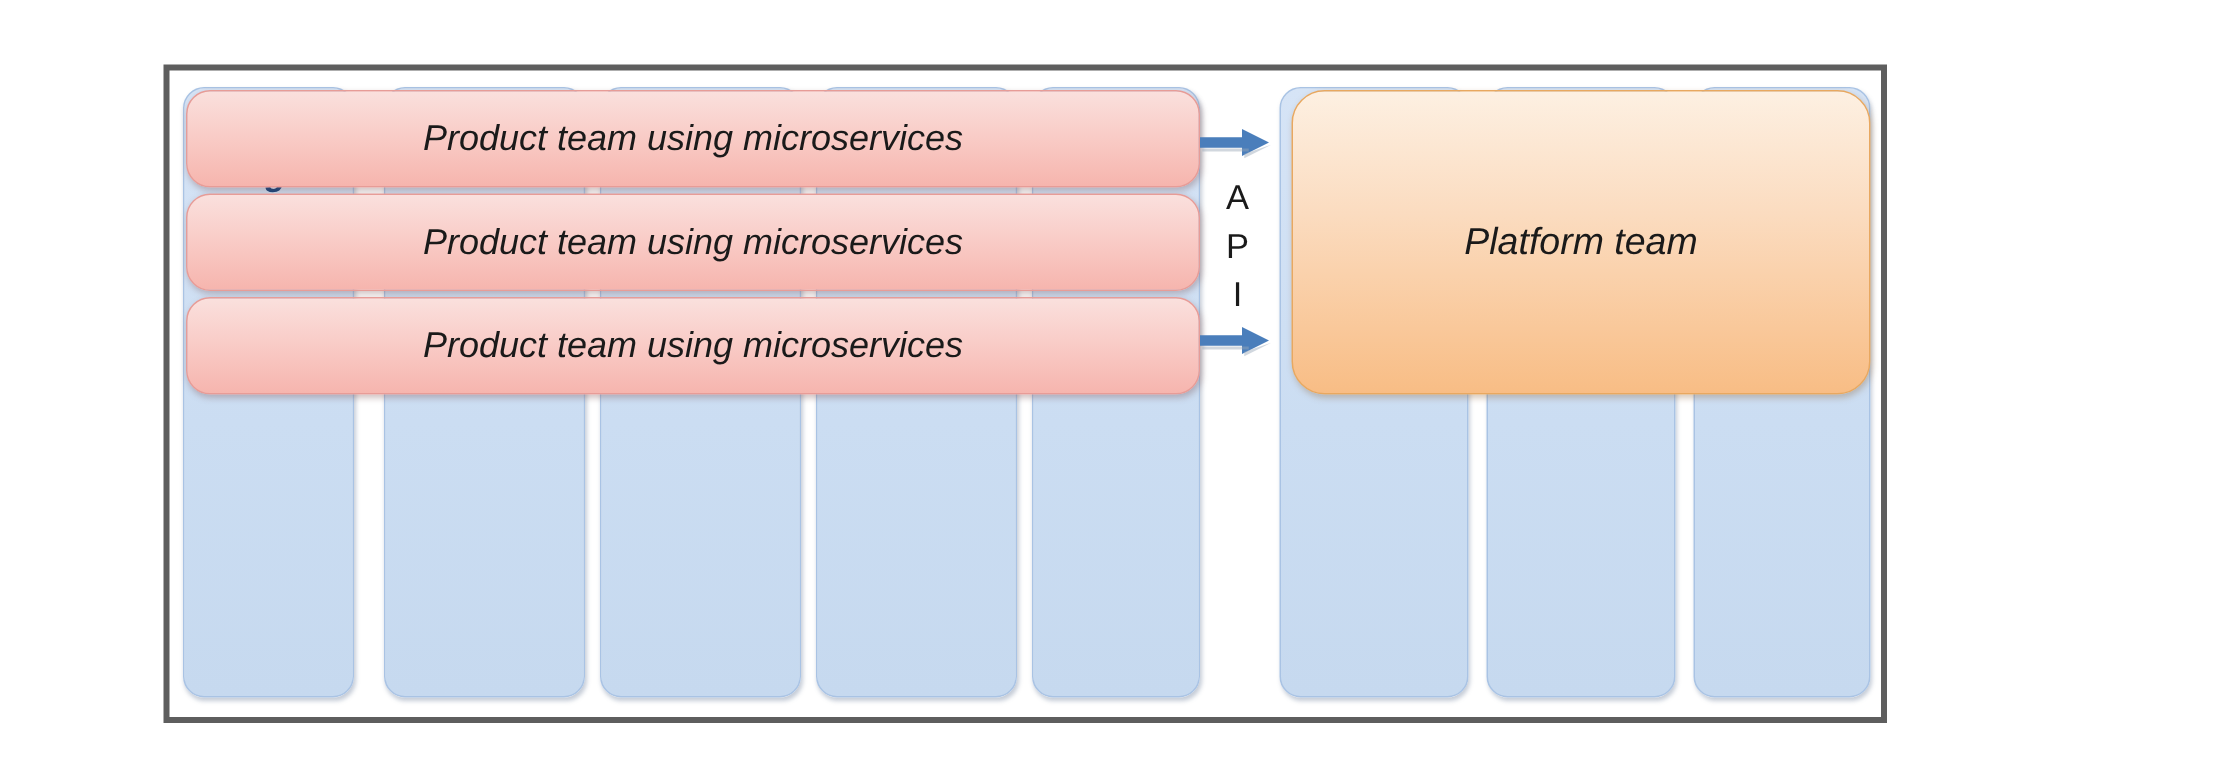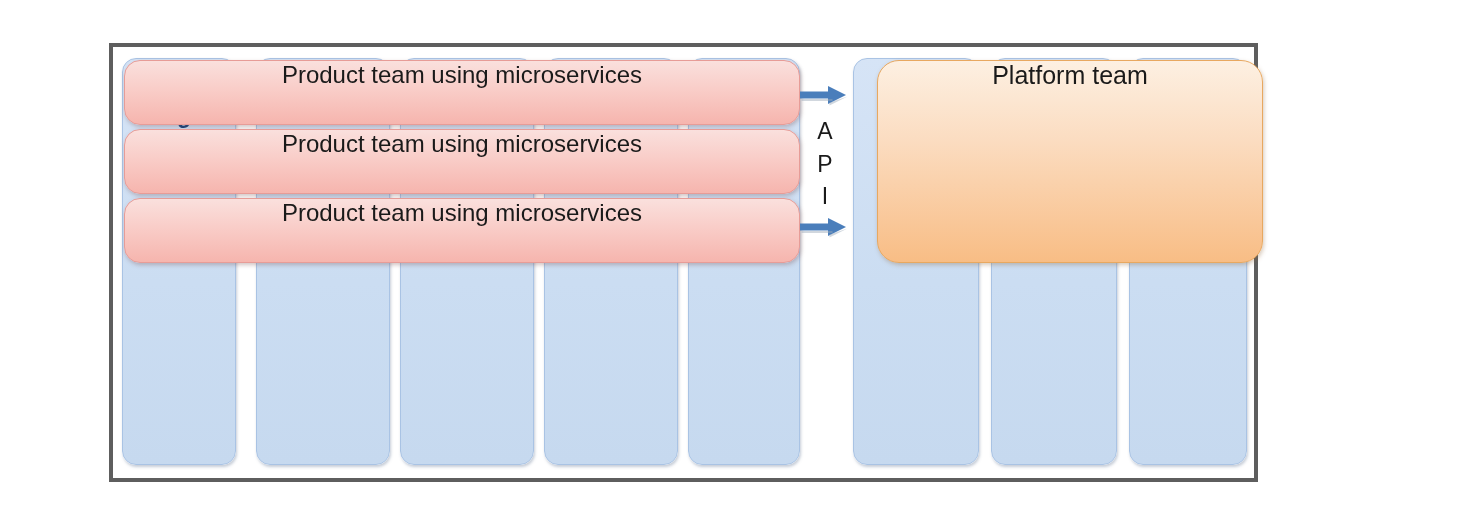--- a/index.html
+++ b/index.html
@@ -26,22 +26,24 @@
     border: 4px solid #5e5e5e;
     background: #ffffff;
     box-sizing: border-box;
   }
 
   
   .box {
     position: absolute;
     box-sizing: border-box;
     display: flex;
+    align-items: center;
     justify-content: center;
     text-align: center;
+    font-style: italic;
   }
 
   
   .col-box {
     background: linear-gradient(180deg, #d6e4f6 0%, #cbddf2 55%, #c6d9ef 100%);
     border: 1px solid #a9c3e4;
     border-radius: 14px;
     box-shadow: 1px 2px 3px rgba(90,110,140,0.35);
   }
   .col-label {
@@ -71,21 +73,20 @@
 
   
   .orange-box {
     background: linear-gradient(180deg, #fdf0e2 0%, #fbdcc0 40%, #f8bd85 100%);
     border: 1px solid #e8a860;
     border-radius: 22px;
     box-shadow: 1px 2px 4px rgba(140,100,60,0.35);
     color: #1a1a1a;
     font-size: 25px;
     z-index: 5;
-    margin-left: 16px;
   }
 
   
   #api-group {
     position: absolute;
     left: 795px;
     top: 60px;
     width: 60px;
     height: 190px;
     z-index: 6;

